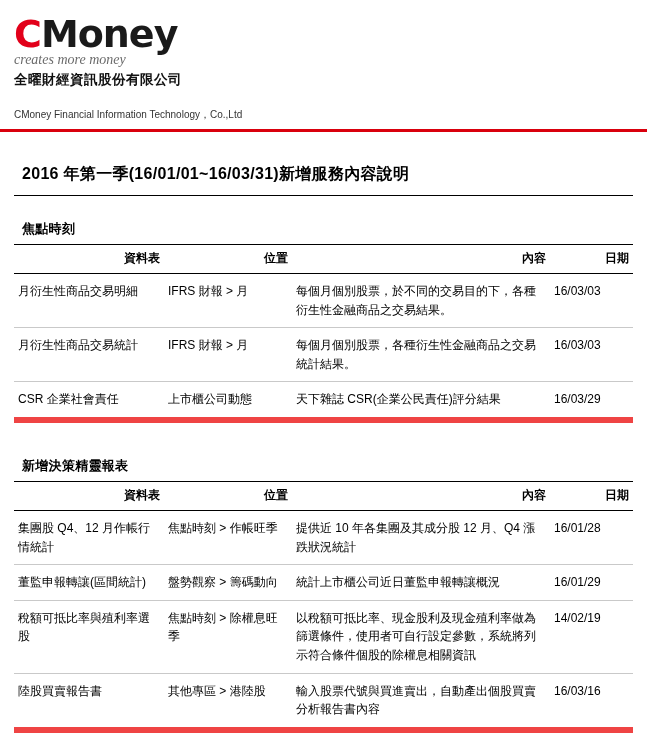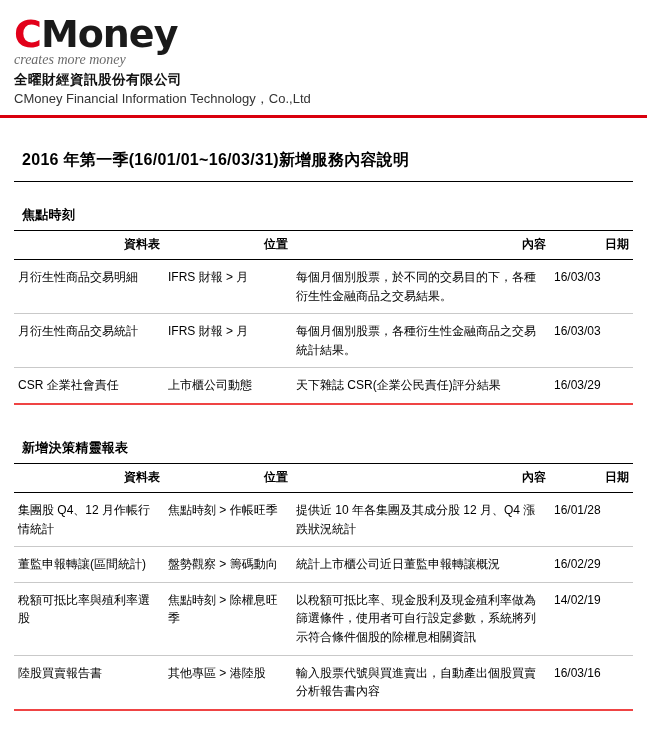--- a/index.html
+++ b/index.html
@@ -43,23 +43,23 @@
     letter-spacing: 0px;
   }
   .logo-cn {
     font-size: 13.5px;
     font-weight: bold;
     color: #111111;
     margin-top: 3px;
     letter-spacing: 0.5px;
   }
   .logo-en {
-    font-size: 13px;
+    font-size: 10px;
     color: #333333;
-    margin-top: 1px;
+    margin-top: 19px;
     letter-spacing: 0px;
   }
   .header-rule {
     margin-top: 7px;
     height: 3px;
     background: #d9000d;
     width: 647px;
   }
 
   
@@ -109,21 +109,21 @@
     vertical-align: middle;
   }
   table.data td {
     font-size: 12px;
     padding: 8px 4px 8px 4px;
     vertical-align: top;
     line-height: 1.55;
     border-bottom: 1px solid #c9c9c9;
   }
   table.data tr.last td {
-    border-bottom: 2px solid #ef4444;
+    border-bottom: 6px solid #ef4444;
   }
   .col-name { width: 150px; padding-left: 10px !important; }
   .col-loc  { width: 128px; }
   .col-desc { width: 258px; }
   .col-date { width: 83px; text-align: left; }
 
   .cell-name { text-align: left; }
   .cell-loc  { text-align: left; }
   .cell-desc { text-align: left; }
   .cell-date { text-align: left; white-space: nowrap; }
@@ -207,21 +207,21 @@
         <tr>
           <td class="cell-name">集團股 Q4、12 月作帳行情統計</td>
           <td class="cell-loc">焦點時刻 &gt; 作帳旺季</td>
           <td class="cell-desc">提供近 10 年各集團及其成分股 12 月、Q4 漲跌狀況統計</td>
           <td class="cell-date">16/01/28</td>
         </tr>
         <tr>
           <td class="cell-name">董監申報轉讓(區間統計)</td>
           <td class="cell-loc">盤勢觀察 &gt; 籌碼動向</td>
           <td class="cell-desc">統計上市櫃公司近日董監申報轉讓概況</td>
-          <td class="cell-date">16/02/29</td>
+          <td class="cell-date">16/01/29</td>
         </tr>
         <tr>
           <td class="cell-name">稅額可抵比率與殖利率選股</td>
           <td class="cell-loc">焦點時刻 &gt; 除權息旺季</td>
           <td class="cell-desc">以稅額可抵比率、現金股利及現金殖利率做為篩選條件，使用者可自行設定參數，系統將列示符合條件個股的除權息相關資訊</td>
           <td class="cell-date">14/02/19</td>
         </tr>
         <tr class="last">
           <td class="cell-name">陸股買賣報告書</td>
           <td class="cell-loc">其他專區 &gt; 港陸股</td>

